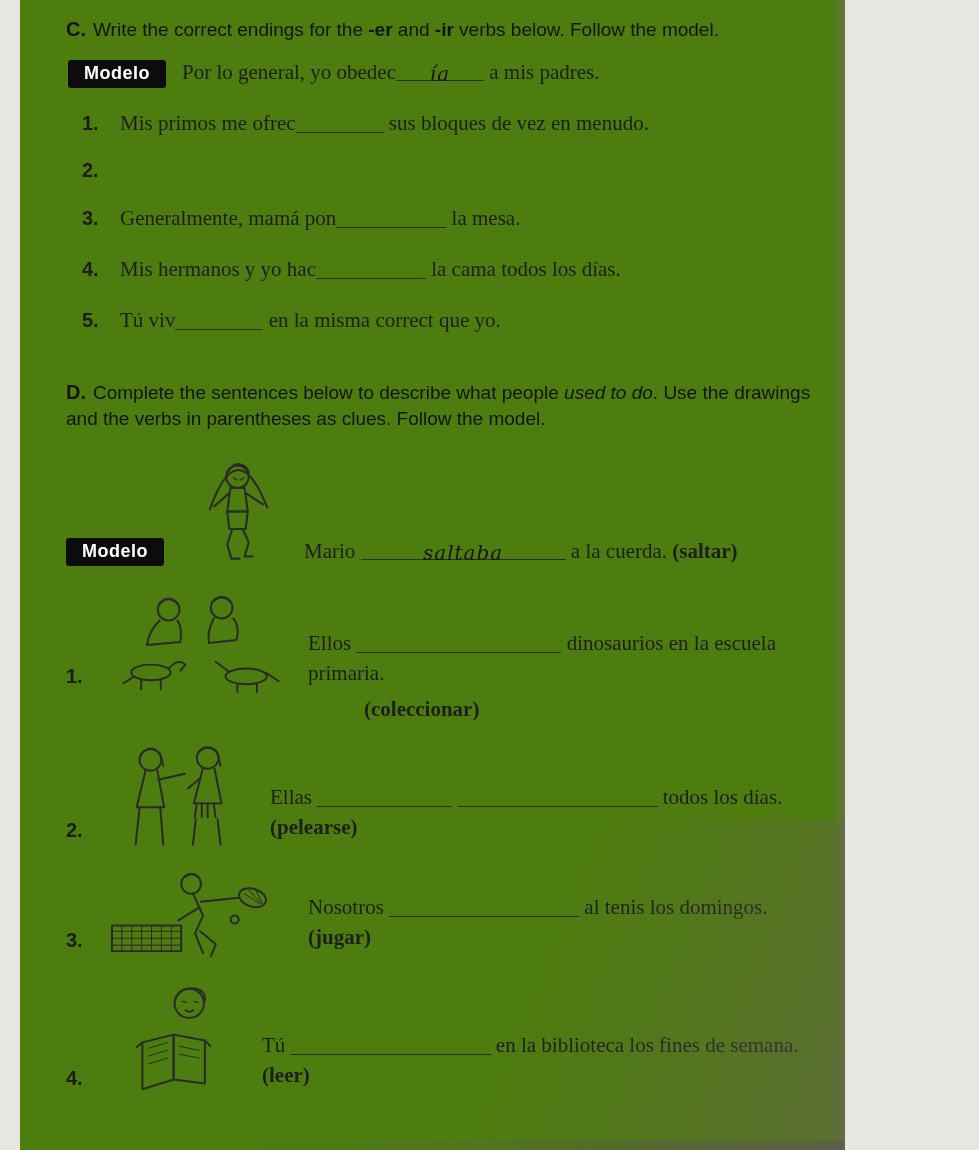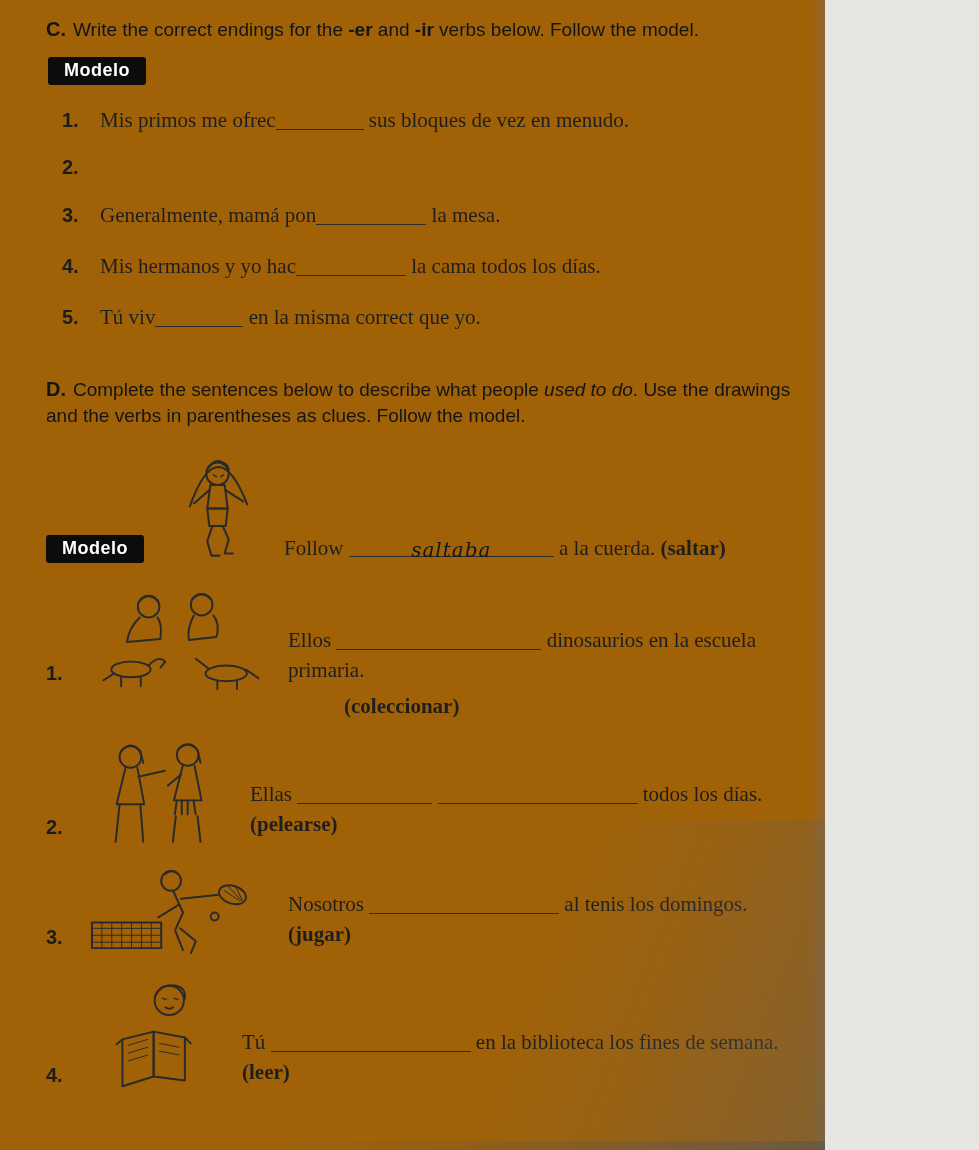--- a/index.html
+++ b/index.html
@@ -1,22 +1,23 @@
 <!DOCTYPE html>
 <html><head>
 <meta charset="utf-8">
 <style>
   html,body{margin:0;padding:0;background:#e8e6e2;}
   .page{
     position:relative;
     width:825px;height:1150px;
-    background:#a16207;
+    background:#4d7c0f;
     overflow:hidden;
     font-family:"Liberation Serif",serif;
     color:#1c1c1c;
+    margin-left:20px;
   }
   .content{padding:16px 34px 0 46px;}
 
   
   .exercise-header{
     font-family:"Liberation Sans",sans-serif;
     font-size:19px;line-height:26px;color:#141414;
     margin-bottom:14px;
   }
   .exercise-letter{font-weight:bold;font-size:20px;margin-right:7px;}
@@ -104,20 +105,24 @@
 <div class="page">
   <div class="content">
 
     <section>
       <div class="exercise-header">
         <span class="exercise-letter">C.</span><span>Write the correct endings for the </span><span class="bold">-er</span><span> and </span><span class="bold">-ir</span><span> verbs below. Follow the model.</span>
       </div>
 
       <div class="modelo-line-c">
         <span class="modelo-badge">Modelo</span>
+        <span class="sentence">
+          <span>Por lo general, yo obedec</span><span class="blank w88"><span class="hand">ía</span></span>
+          <span>a mis padres.</span>
+        </span>
       </div>
 
       <div class="c-item">
         <span class="item-num">1.</span>
         <span class="sentence"><span>Mis primos me ofrec</span><span class="blank w88"></span> <span>sus bloques de vez en menudo.</span></span>
       </div>
       <div class="c-item">
         <span class="item-num">2.</span>
       </div>
       <div class="c-item">
@@ -151,21 +156,21 @@
               <path d="M40,41 L37,64 L57,64 L54,41 Z"></path>
               <path d="M39,46 L24,59"></path>
               <path d="M55,46 L72,57"></path>
               <path d="M37,64 L57,64 L55,81 L39,81 Z"></path>
               <path d="M42,81 L37,96 L41,110 L49,110"></path>
               <path d="M52,81 L58,94 L54,108 L62,108"></path>
             </g>
           </svg>
         </span>
         <span class="sentence">
-          <span>Follow</span>
+          <span>Mario</span>
           <span class="blank w205"><span class="hand">saltaba</span></span>
           <span>a la cuerda.</span>
           <span class="verb-bold">(saltar)</span>
         </span>
       </div>
 
       <div class="d-item">
         <span class="item-num">1.</span>
         <span class="drawing dw-1">
           <svg width="185" height="108" viewBox="0 0 185 110">

